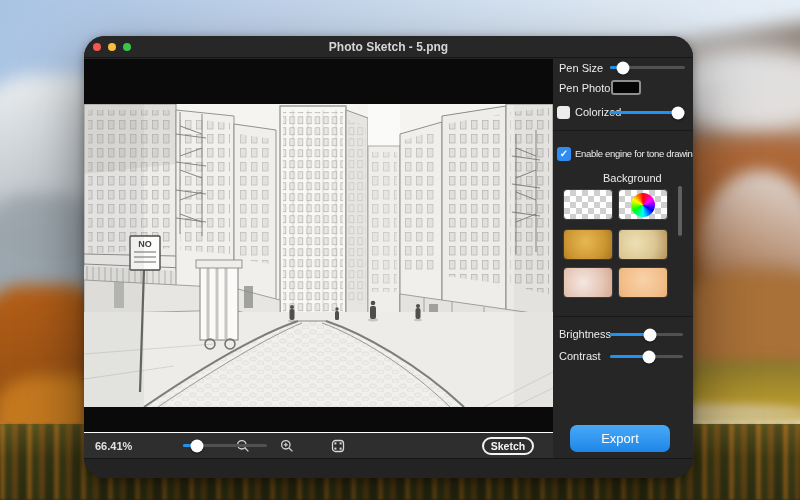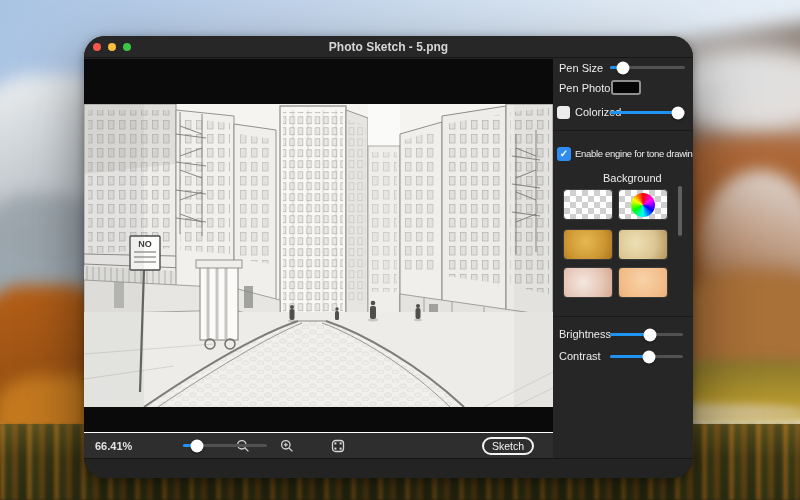--- a/index.html
+++ b/index.html
@@ -37,21 +37,21 @@
   
   .canvas { position:relative; width:469px; height:399px; background:#0a0a0a; }
   .sketch { position:absolute; left:0; top:45px; width:469px; height:303px; }
   .statusbar { position:absolute; left:0; bottom:0; width:469px; height:26px; background:#2e2e2e; border-top:1px solid #ffffff; }
   .zoom-value { position:absolute; left:11px; top:0; line-height:26px; font-size:11px; font-weight:700; color:#e2e2e2; }
   .sb-icon { position:absolute; top:6px; width:14px; height:14px; cursor:pointer; }
   .slider { position:relative; height:3px; background:#515151; border-radius:2px; }
   .slider .fill { position:absolute; left:0; top:0; bottom:0; background:#1e93f4; border-radius:2px; }
   .slider .thumb { position:absolute; top:50%; width:13px; height:13px; background:#fdfdfd; border-radius:50%; transform:translate(-50%,-50%); box-shadow:0 1px 2px rgba(0,0,0,.55); }
   .sb-slider { position:absolute; left:99px; top:11px; width:84px; }
-  .sketch-btn { position:absolute; left:398px; top:4px; width:52px; height:18px; border:2px solid #f2f2f2; border-radius:10px; background:transparent; color:#f5f5f5; font-size:10.5px; font-weight:400; line-height:14px; text-align:center; cursor:pointer; font-family:"Liberation Sans",sans-serif; }
+  .sketch-btn { position:absolute; left:398px; top:4px; width:52px; height:18px; border:2px solid #f2f2f2; border-radius:10px; background:transparent; color:#f5f5f5; font-size:10.5px; font-weight:700; line-height:14px; text-align:center; cursor:pointer; font-family:"Liberation Sans",sans-serif; }
 
   
   .sidebar { position:relative; width:140px; height:399px; background:#262626; }
   .sb-label { position:absolute; font-size:11px; color:#ececec; height:14px; line-height:14px; }
   .divider { position:absolute; left:0; width:140px; height:1px; background:#1a1a1a; }
   .side-slider { position:absolute; }
   .swatch { position:absolute; left:58px; top:21px; width:30px; height:15px; background:#060606; border:2px solid #8f8f8f; border-radius:3px; cursor:pointer; }
   .checkbox { position:absolute; width:13px; height:13px; border-radius:3px; background:#ececec; cursor:pointer; display:flex; align-items:center; justify-content:center; }
   .checkbox .tick { display:none; color:#fff; font-size:10px; font-weight:700; line-height:1; }
   .checkbox.checked { background:#2f8df2; }
@@ -284,18 +284,19 @@
           <div class="fill" style="width: 55%;"></div>
           <div class="thumb" style="left: 55%;"></div>
         </div>
 
         <span class="sb-label" style="left:6px; top:290px;">Contrast</span>
         <div class="slider side-slider" style="left:57px; top:296px; width:73px;">
           <div class="fill" style="width: 53%;"></div>
           <div class="thumb" style="left: 53%;"></div>
         </div>
 
+        <button class="export-btn">Export</button>
       </div>
     </div>
 
     <div class="bottombar"></div>
   </div>
 </div>
 
 </body></html>

